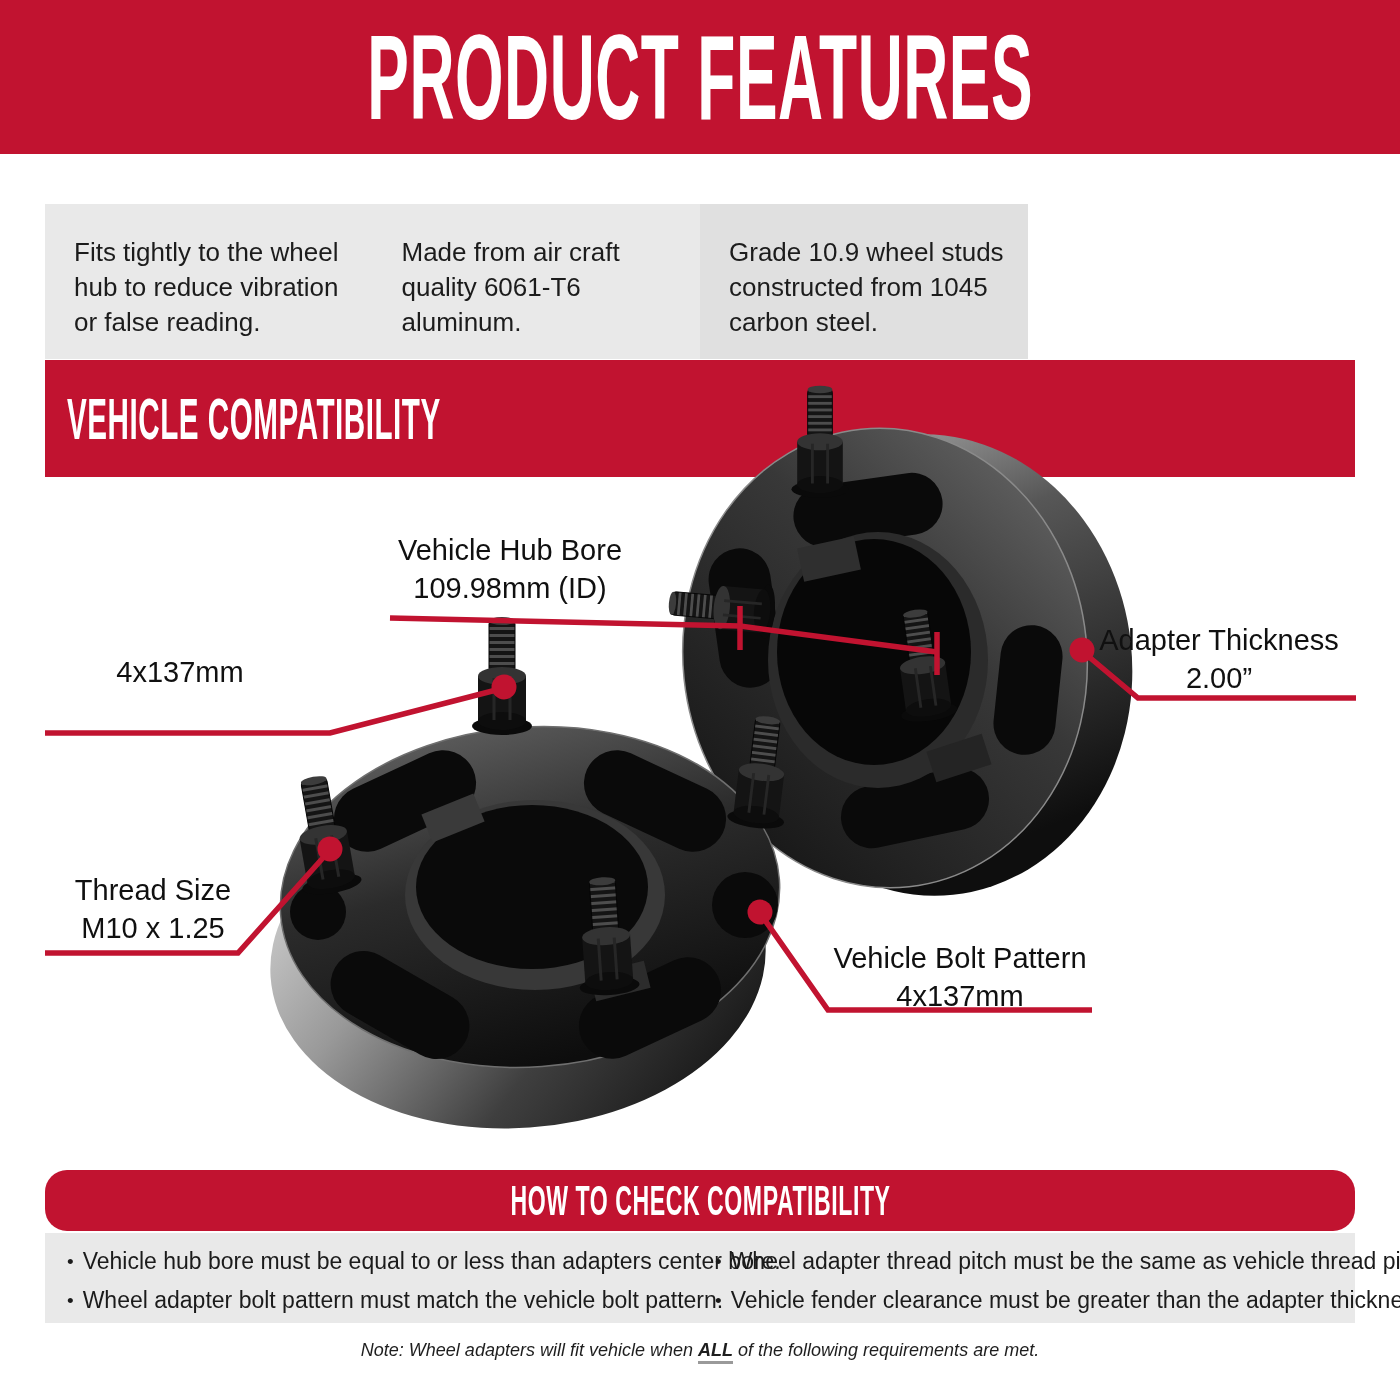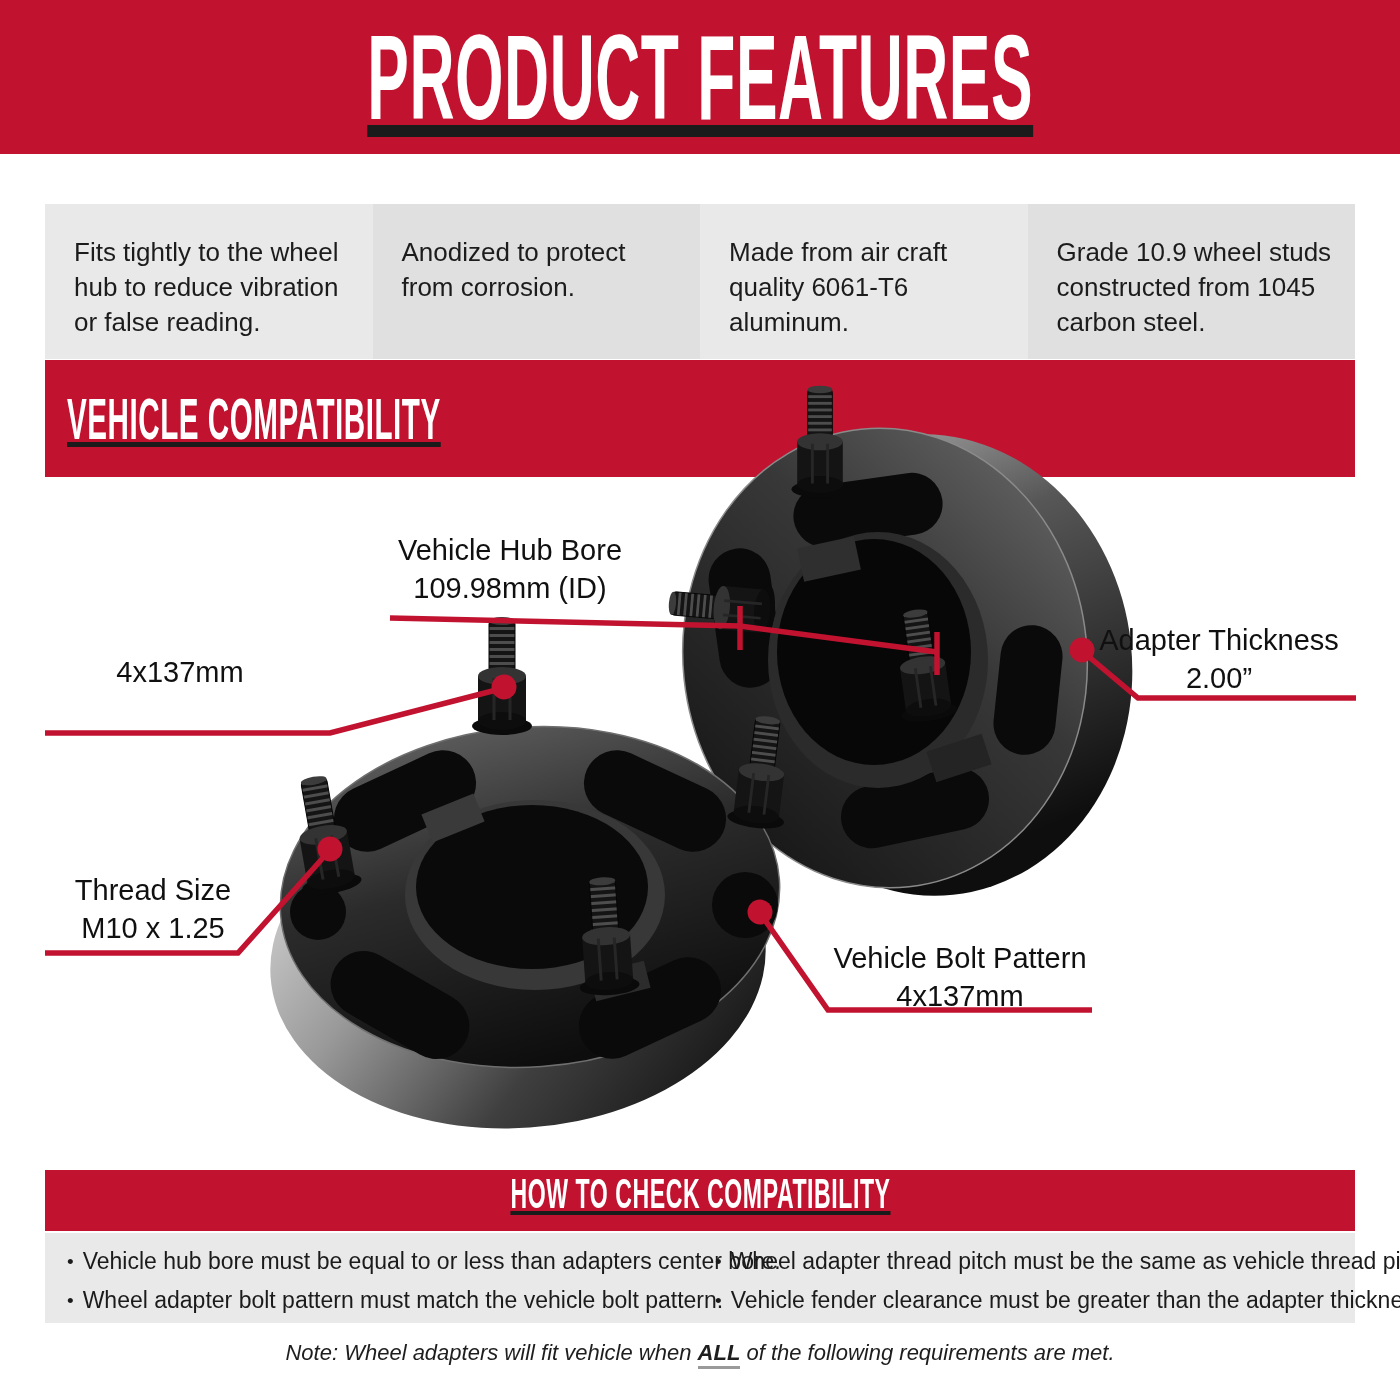--- a/index.html
+++ b/index.html
@@ -1,25 +1,25 @@
 <!DOCTYPE html>
 <html><head>
 <meta charset="utf-8">
 <style>
   html,body{margin:0;padding:0;background:#ffffff;}
   #canvas{position:relative;width:1400px;height:1400px;background:#ffffff;overflow:hidden;
           font-family:"Liberation Sans",sans-serif;color:#1b1b1b;}
 
-  .red-banner{position:absolute;background:#c11330;text-decoration:underline;}
+  .red-banner{position:absolute;background:#c11330;}
   .banner-top{left:0;top:0;width:1400px;height:154px;display:flex;align-items:center;justify-content:center;}
   .cond{font-weight:700;color:#ffffff;white-space:nowrap;letter-spacing:1px;}
   .banner-top .cond{font-size:120px;transform:scaleX(.52);transform-origin:center;}
   .banner-vc{left:45px;top:360px;width:1310px;height:117px;display:flex;align-items:center;}
   .banner-vc .cond{font-size:57px;transform:scaleX(.52);transform-origin:left center;margin-left:22px;}
-  .banner-how{left:45px;top:1170px;width:1310px;height:61px;display:flex;justify-content:center;}
+  .banner-how{left:45px;top:1170px;width:1310px;height:61px;display:flex;align-items:center;justify-content:center;border-radius:22px;}
   .banner-how .cond{font-size:42px;transform:scaleX(.55);transform-origin:center;}
 
   .features{position:absolute;left:45px;top:204px;width:1310px;height:155px;display:flex;border-radius:32px;}
   .fbox{width:25%;height:155px;box-sizing:border-box;padding:31px 18px 0 29px;
         font-size:26px;line-height:35px;color:#1c1c1c;}
   .fbox.light{background:#e9e9e9;}
   .fbox.dark{background:#e0e0e0;}
 
   svg.illus{position:absolute;left:0;top:360px;width:1400px;height:810px;display:block;}
 
@@ -30,35 +30,34 @@
   .thread-label{left:18px;top:871px;width:270px;}
   .vehicle-bolt-label{left:785px;top:939px;width:350px;}
 
   .bullets{position:absolute;left:45px;top:1233px;width:1310px;height:90px;background:#e9e9e9;}
   .bul{position:absolute;font-size:23px;color:#1b1b1b;white-space:nowrap;}
   .bul .bm{margin-right:9px;font-size:19px;vertical-align:1px;}
   .b1{left:22px;top:15px;}  .b2{left:22px;top:54px;}
   .b3{left:670px;top:15px;} .b4{left:670px;top:54px;}
 
   .note{position:absolute;left:0;top:1340px;width:1400px;text-align:center;
-        font-size:22px;font-style:italic;color:#1e1e1e;}
+        font-size:18px;font-style:italic;color:#1e1e1e;}
   .note .all{font-weight:700;border-bottom:3px solid #9a9a9a;padding-bottom:1px;}
 </style>
 </head>
 <body>
 
 <div id="canvas">
 
   <div class="red-banner banner-top">
     <span class="cond">PRODUCT FEATURES</span>
   </div>
 
   <div class="features">
     <div class="fbox light">Fits tightly to the wheel hub to reduce vibration or false reading.</div>
-    <div class="fbox dark">Anodized to protect from corrosion.</div>
     <div class="fbox light">Made from air craft quality 6061-T6 aluminum.</div>
     <div class="fbox dark">Grade 10.9 wheel studs constructed from 1045 carbon steel.</div>
   </div>
 
   <div class="red-banner banner-vc">
     <span class="cond">VEHICLE COMPATIBILITY</span>
   </div>
 
   <svg class="illus" viewBox="0 0 1400 810">
     <defs>

